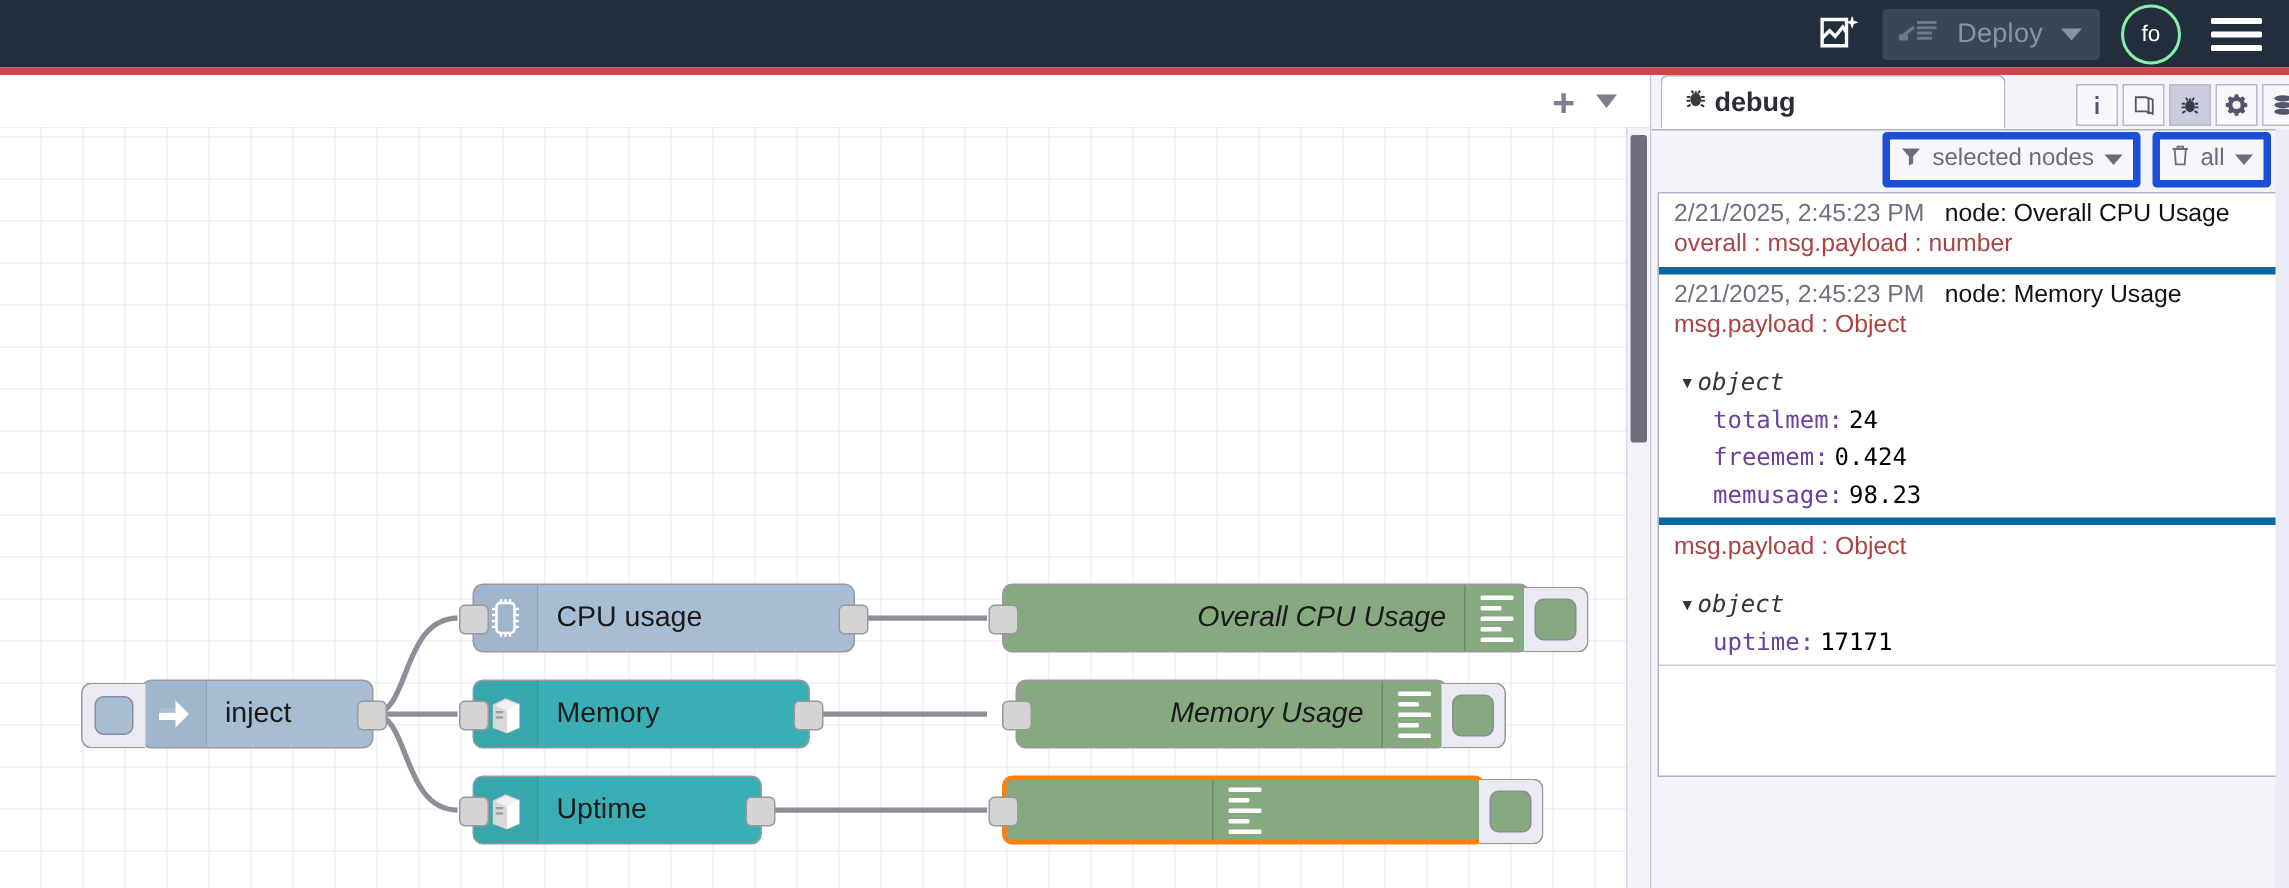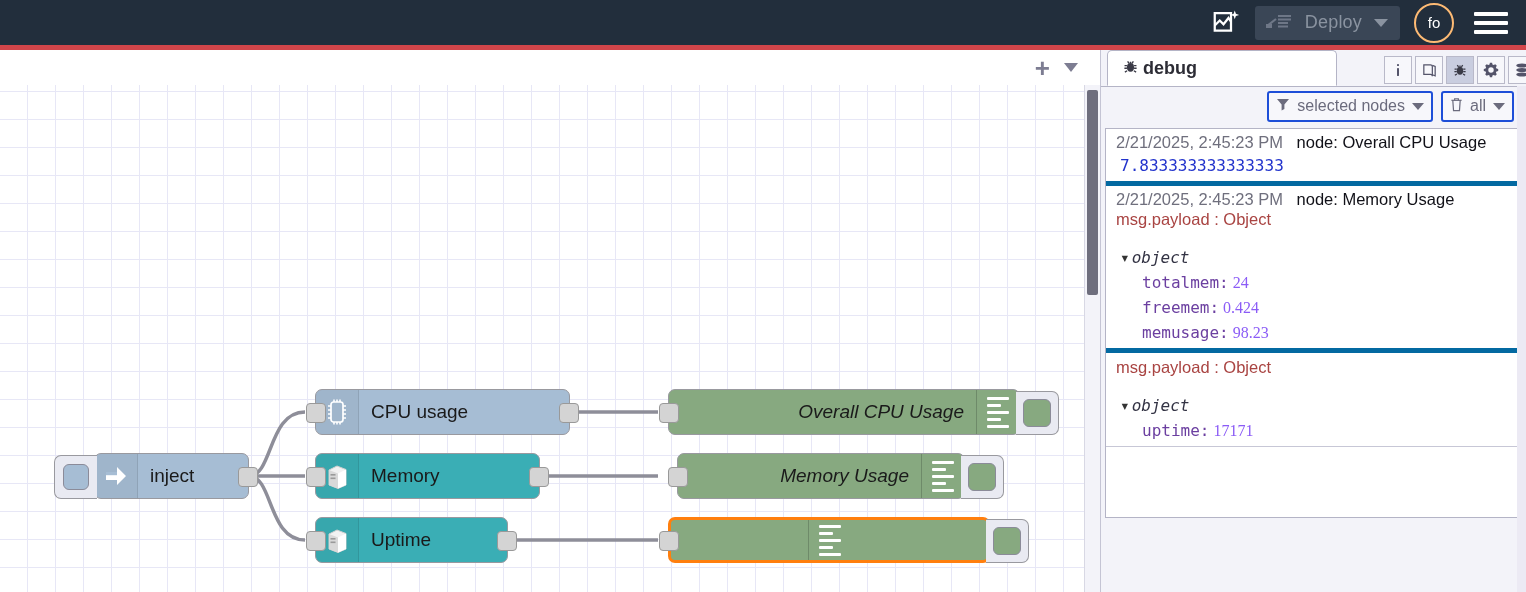--- a/index.html
+++ b/index.html
@@ -45,21 +45,21 @@
   }
   .deploy-caret {
     width: 0; height: 0;
     border-left: 7px solid transparent;
     border-right: 7px solid transparent;
     border-top: 8px solid #8a93a0;
     margin-right: 6px;
   }
   .avatar {
     width: 36px; height: 36px;
-    border: 2px solid #fdba74;
+    border: 2px solid #86efac;
     border-radius: 50%;
     color: #ffffff;
     font-size: 15px;
     display: flex; align-items: center; justify-content: center;
     margin-right: 20px;
     cursor: pointer;
   }
   .hamburger { width: 34px; margin-right: 18px; cursor: pointer; }
   .hamburger span {
     display: block; height: 4px; background: #ffffff;
@@ -259,21 +259,21 @@
     margin-left: 8px; cursor: pointer;
   }
   .sb-filterbar {
     position: absolute; left: 0; top: 36px;
     width: 425px; height: 40px;
     display: flex; align-items: center; justify-content: flex-end;
     padding-right: 12px; box-sizing: border-box;
   }
   .pill {
     height: 27px;
-    border: 2px solid #1d4ed8;
+    border: 5px solid #1d4ed8;
     background: #f7f7fb;
     border-radius: 3px;
     display: flex; align-items: center;
     padding: 0 7px;
     margin-left: 8px;
     cursor: pointer;
   }
   .pill-label {
     font-size: 16px; color: #6b6b7d;
     margin: 0 7px;
@@ -319,21 +319,21 @@
   .dbg-objrow .caret { color: #333; margin-right: 2px; }
   .dbg-objrow.obj { font-style: italic; color: #333344; }
   .dbg-prop {
     font-family: "DejaVu Sans Mono", monospace;
     font-size: 16px;
     margin-top: 6px;
     padding-left: 26px;
     color: #6b3fa0;
   }
   .dbg-prop b { color: #6b3fa0; font-weight: normal; }
-  .dbg-prop .num { color: #8b5cf6; margin-left: 4px; font-family: Liberation Serif, serif; }
+  .dbg-prop .num { color: #000000; margin-left: 4px; }
   .sb-scroll-track {
     position: absolute; right: 0; top: 36px;
     width: 9px; height: 506px;
     background: #eceaf4;
   }
 </style>
 </head>
 <body>
 
 <div id="app">
@@ -583,21 +583,21 @@
       </div>
     </div>
 
     <div class="dbg-list">
 
       <div class="dbg-msg">
         <div class="dbg-head">
           <span>2/21/2025, 2:45:23 PM</span>
           <span class="nodename">node: Overall CPU Usage</span>
         </div>
-        <div class="dbg-value">7.833333333333333</div>
+        <div class="dbg-topic">overall : msg.payload : number</div>
       </div>
 
       <div class="dbg-msg">
         <div class="dbg-head">
           <span>2/21/2025, 2:45:23 PM</span>
           <span class="nodename">node: Memory Usage</span>
         </div>
         <div class="dbg-topic">msg.payload : Object</div>
         <div class="dbg-objrow obj">
           <span class="caret">▾</span><span>object</span>

